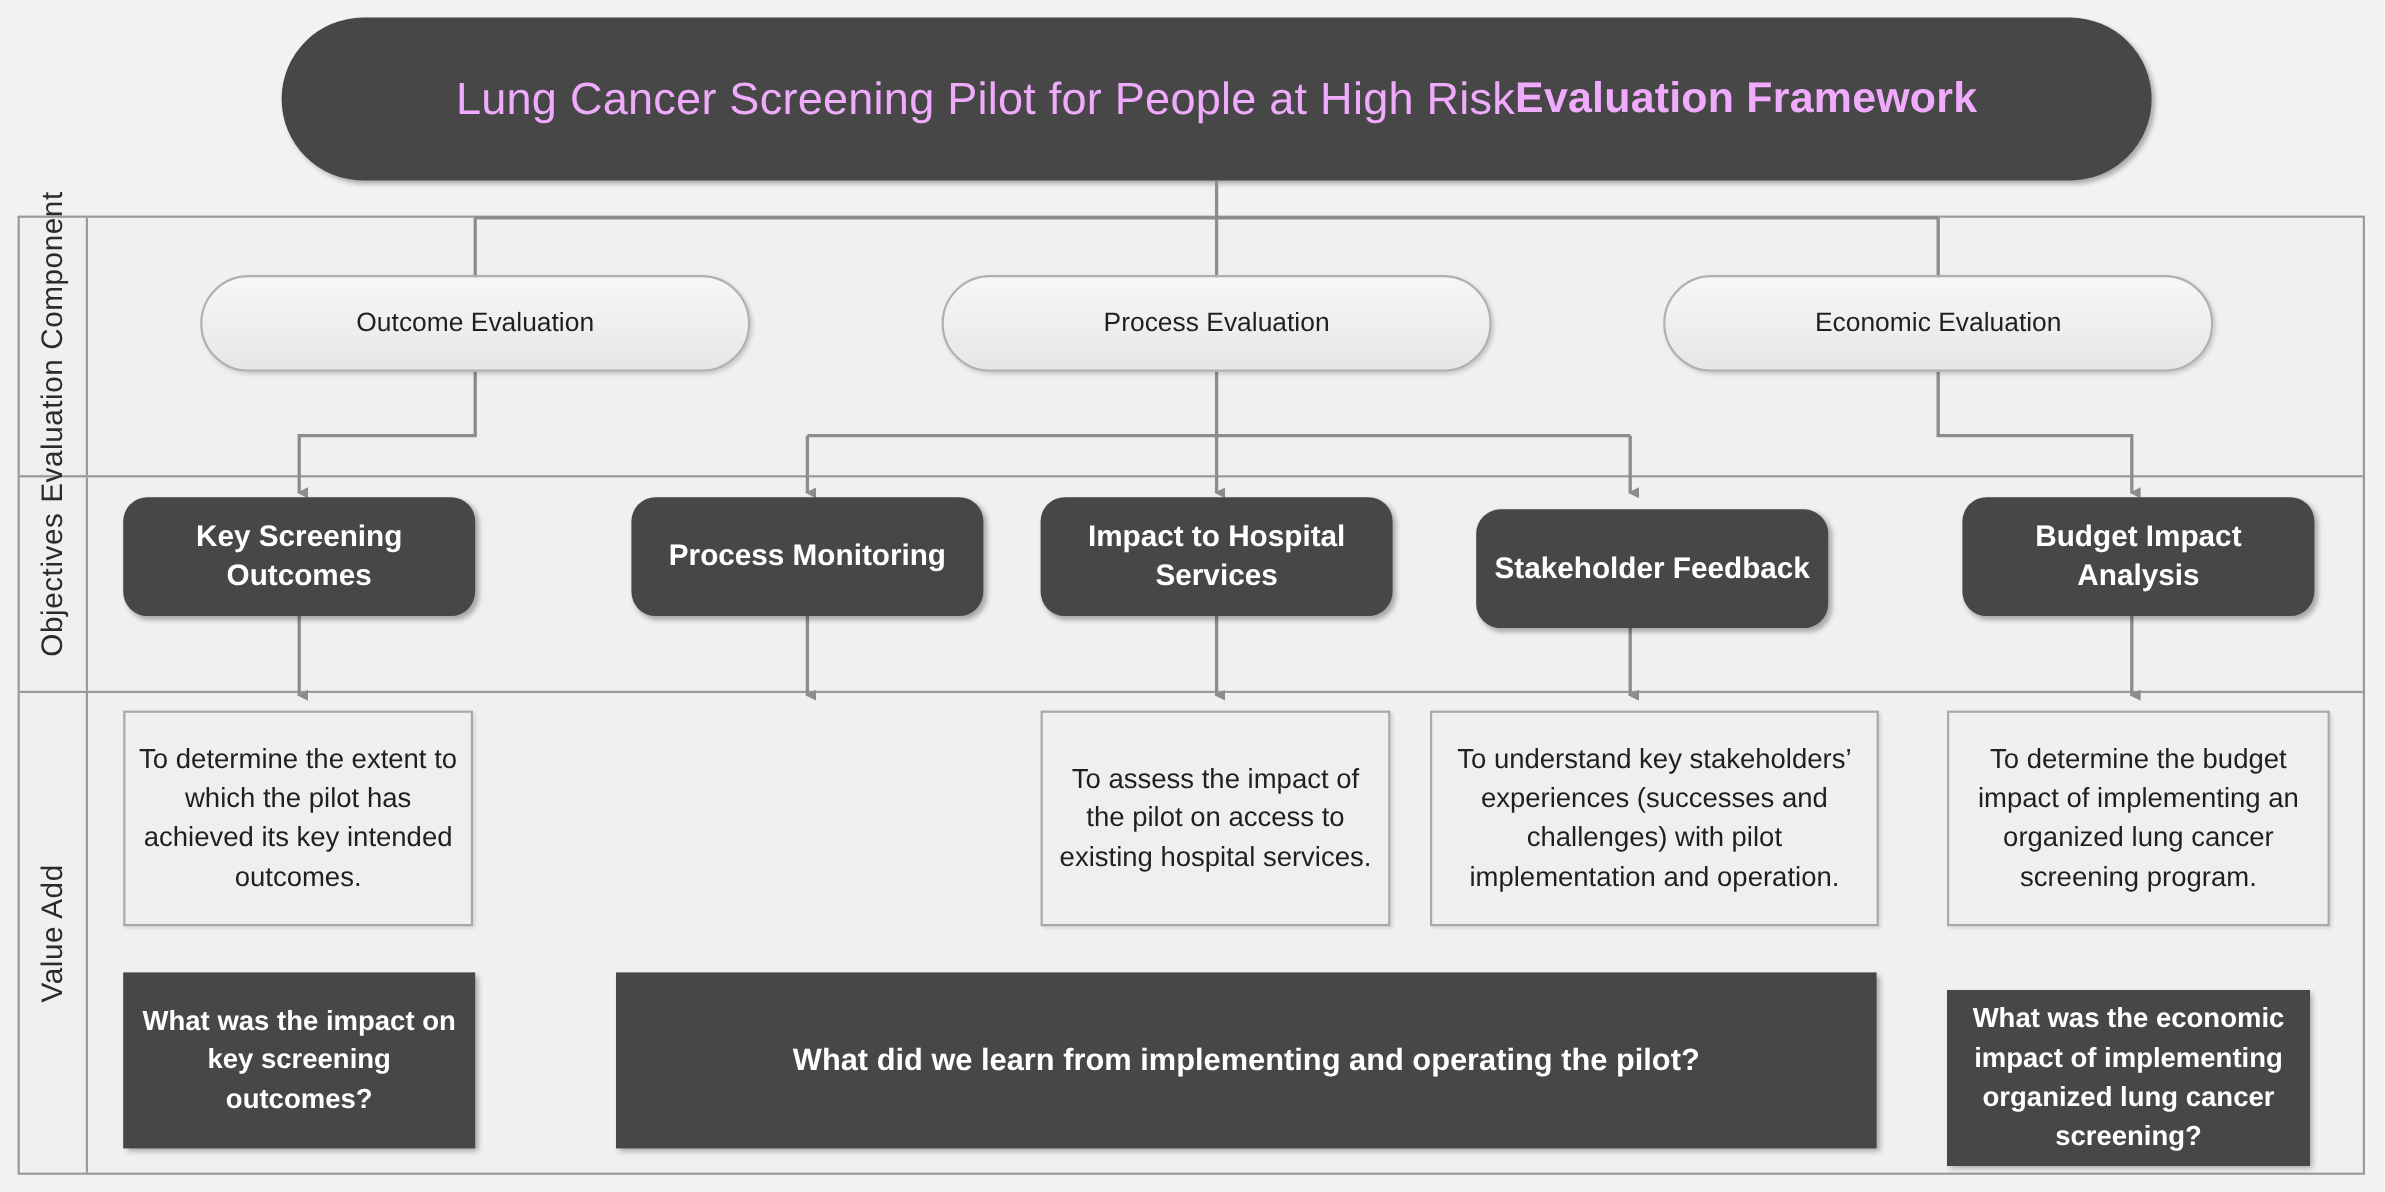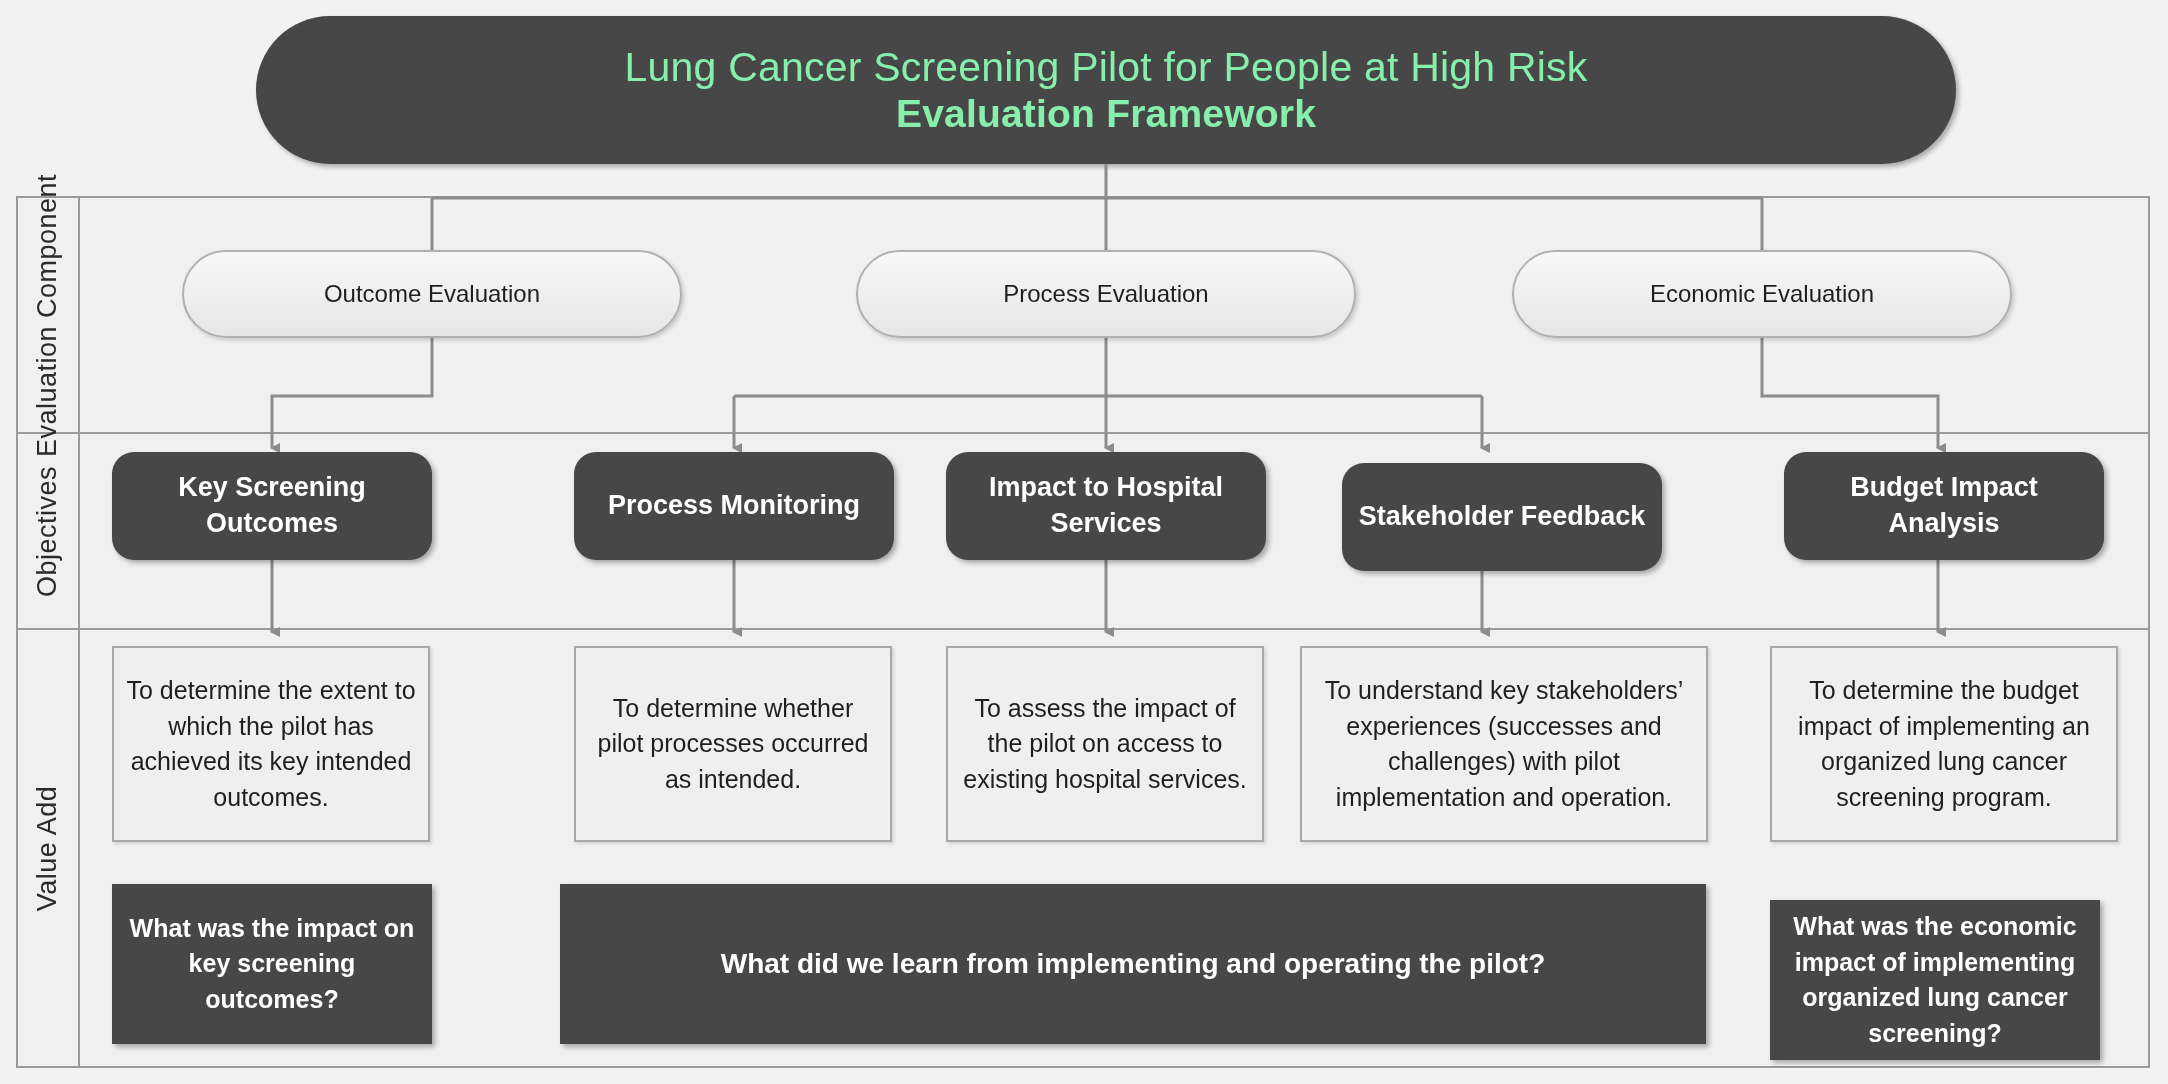--- a/index.html
+++ b/index.html
@@ -22,24 +22,24 @@
   .title-banner {
     position: absolute;
     left: 256px;
     top: 16px;
     width: 1700px;
     height: 148px;
     background: #474747;
     border-radius: 74px;
     box-shadow: 3px 3px 5px rgba(0,0,0,0.30);
     display: flex;
-    flex-direction: column;
-    align-items: center;
-    justify-content: center;
-    color: #86efac;
+    flex-direction: row;
+    align-items: center;
+    justify-content: center;
+    color: #f0abfc;
     text-align: center;
   }
   .title-line1 {
     font-size: 41px;
     line-height: 1.18;
     font-weight: 400;
     letter-spacing: .2px;
   }
   .title-line2 {
     font-size: 39px;
@@ -254,23 +254,20 @@
   <div class="dark-box" style="left:1342px; top:463px; width:320px;">
     <span>Stakeholder Feedback</span>
   </div>
   <div class="dark-box" style="left:1784px; top:452px; width:320px;">
     <span>Budget Impact Analysis</span>
   </div>
 
   <div class="obj-box" style="left:112px; top:646px; width:318px; height:196px;">
     <span>To determine the extent to which the pilot has achieved its key intended outcomes.</span>
   </div>
-  <div class="obj-box" style="left:574px; top:646px; width:318px; height:196px;">
-    <span>To determine whether pilot processes occurred as intended.</span>
-  </div>
   <div class="obj-box" style="left:946px; top:646px; width:318px; height:196px;">
     <span>To assess the impact of the pilot on access to existing hospital services.</span>
   </div>
   <div class="obj-box" style="left:1300px; top:646px; width:408px; height:196px;">
     <span>To understand key stakeholders’ experiences (successes and challenges) with pilot implementation and operation.</span>
   </div>
   <div class="obj-box" style="left:1770px; top:646px; width:348px; height:196px;">
     <span>To determine the budget impact of implementing an organized lung cancer screening program.</span>
   </div>
 

